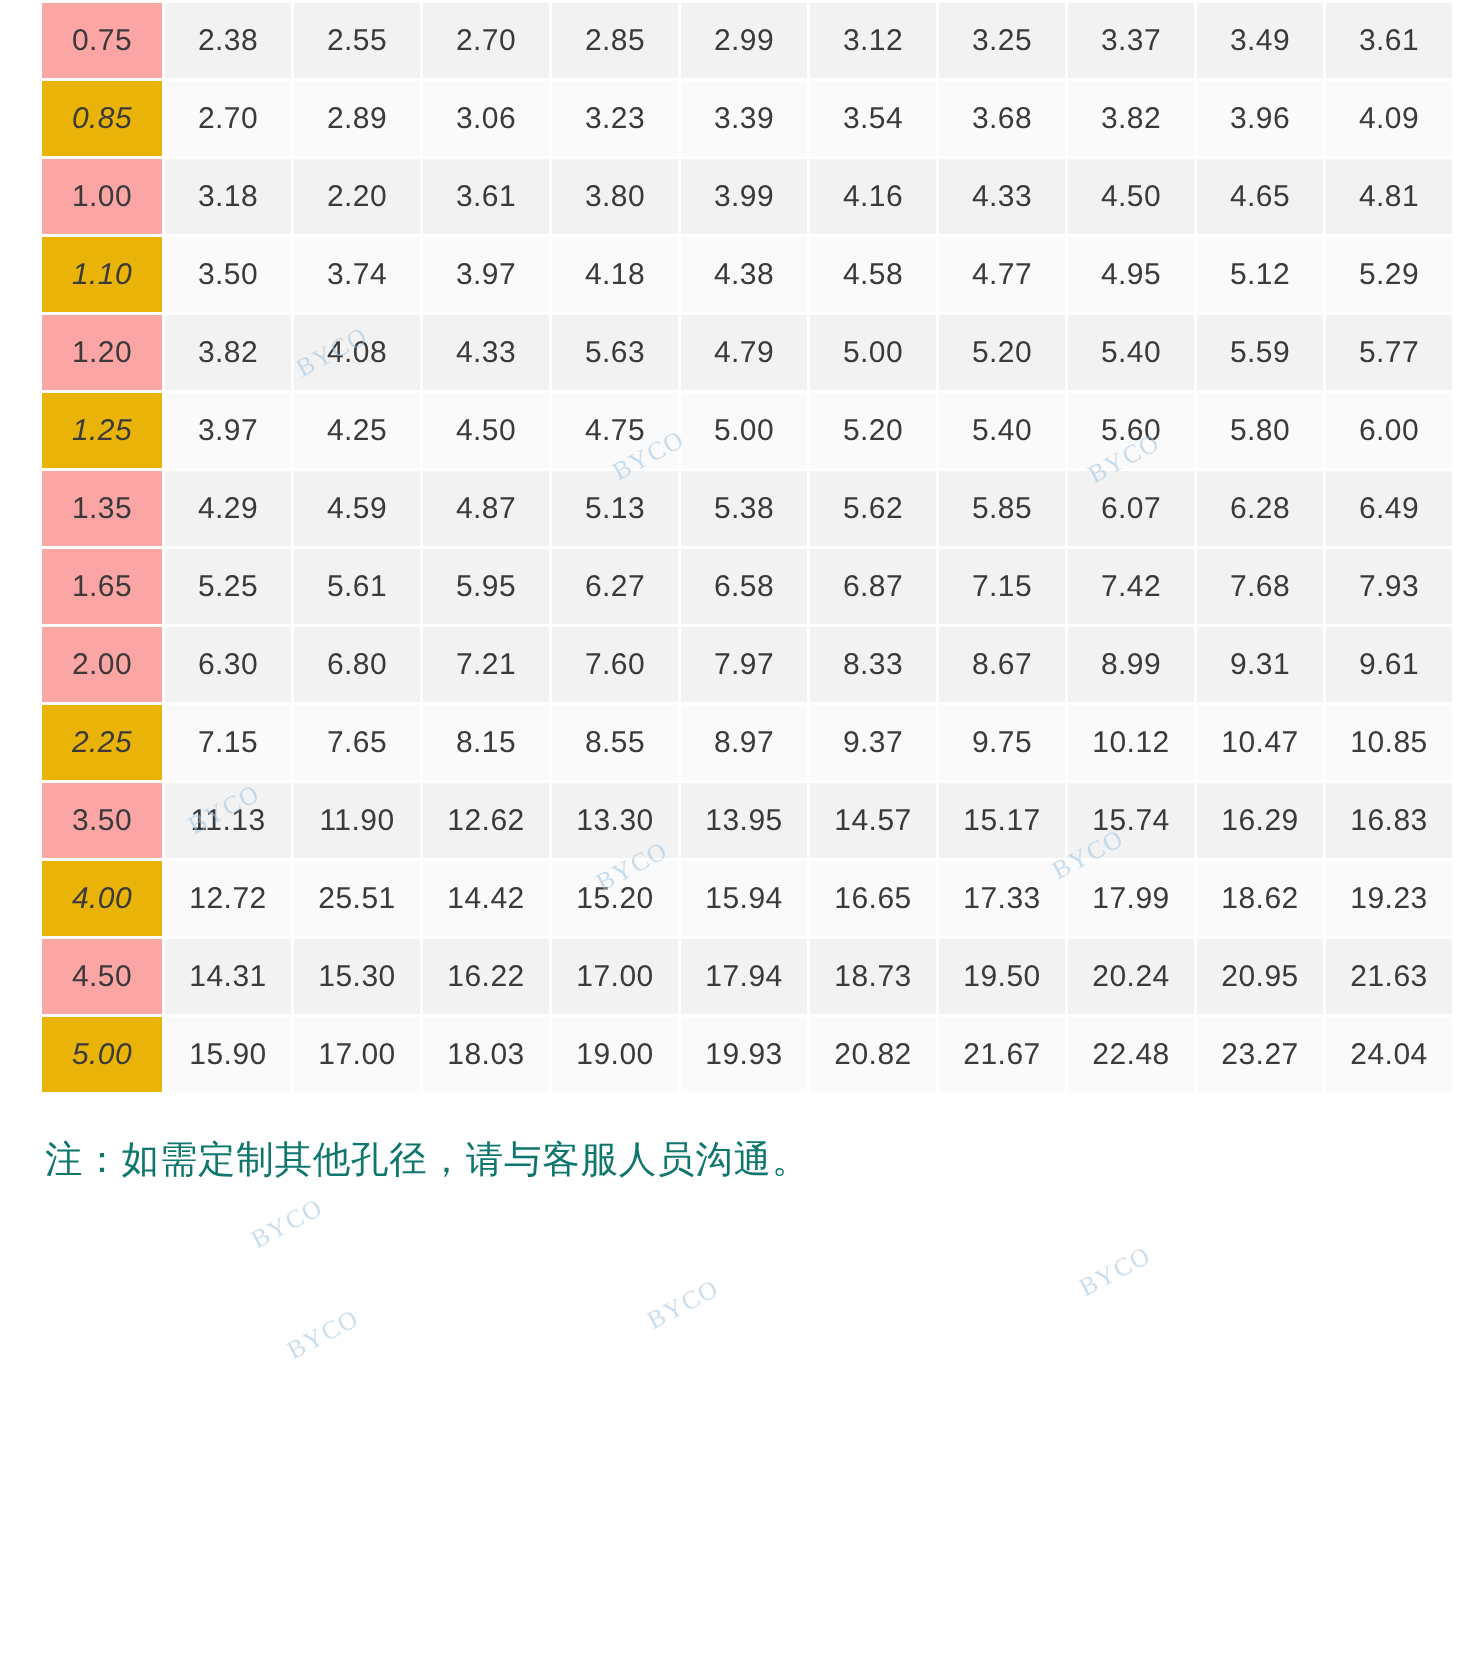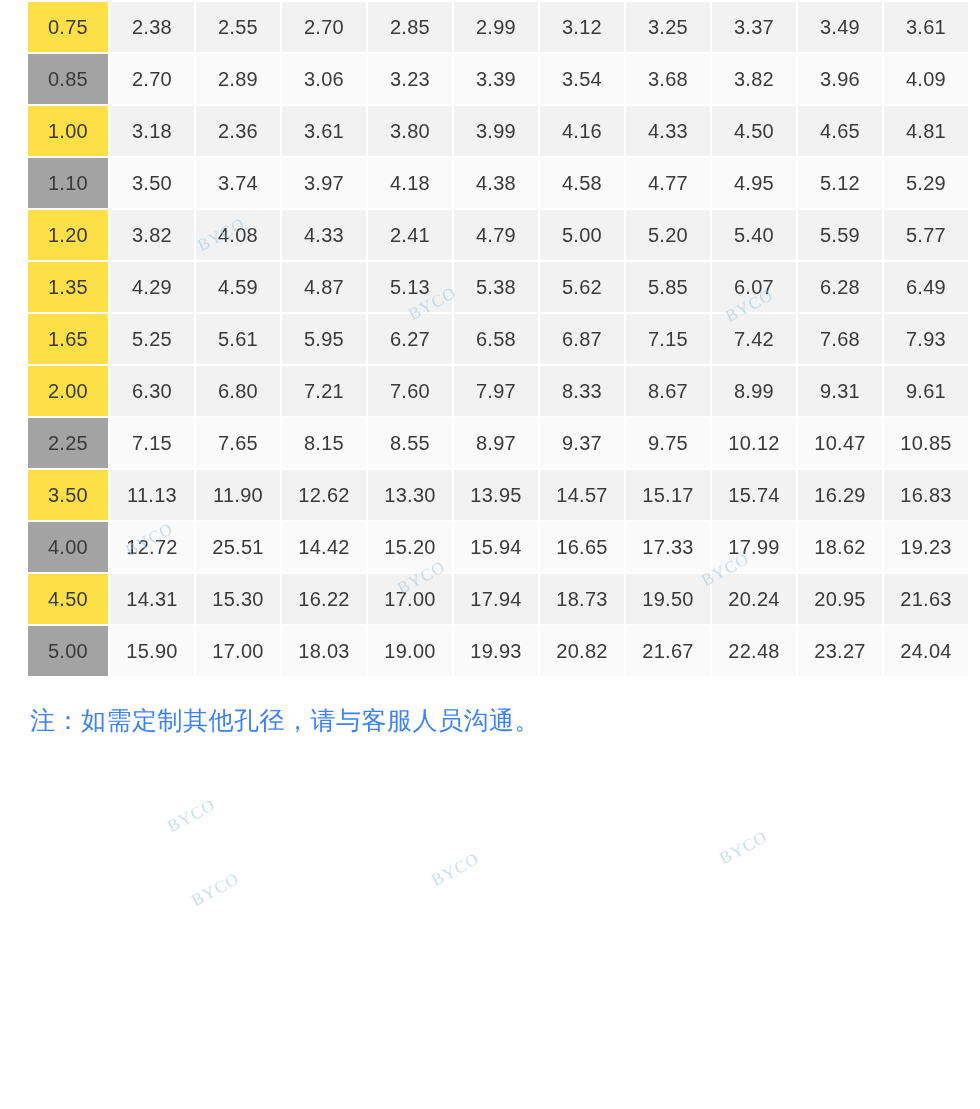--- a/index.html
+++ b/index.html
@@ -30,37 +30,38 @@
     height: 50px;
     text-align: center;
     vertical-align: middle;
     font-size: 20px;
     color: #3a3a3a;
     letter-spacing: 0.3px;
     padding: 0;
   }
   td.rowhead {
     width: 80px;
-    background: #fde047;
+    background: #fca5a5;
     color: #333333;
   }
   td.cell {
     background: #f2f2f2;
     width: 84px;
   }
   tr.alt td.cell {
     background: #fafafa;
   }
   tr.alt td.rowhead {
-    background: #a3a3a3;
+    background: #eab308;
+    font-style: italic;
   }
   .note {
     margin: 26px 16px 0 30px;
     font-size: 25px;
-    color: #3b82f6;
+    color: #0f766e;
     font-family: "DejaVu Sans", sans-serif;
     letter-spacing: 0.5px;
   }
   
   .watermarks {
     position: absolute;
     inset: 0;
     pointer-events: none;
     z-index: 5;
   }
@@ -103,21 +104,21 @@
           <td class="cell">3.39</td>
           <td class="cell">3.54</td>
           <td class="cell">3.68</td>
           <td class="cell">3.82</td>
           <td class="cell">3.96</td>
           <td class="cell">4.09</td>
         </tr>
         <tr>
           <td class="rowhead">1.00</td>
           <td class="cell">3.18</td>
-          <td class="cell">2.36</td>
+          <td class="cell">2.20</td>
           <td class="cell">3.61</td>
           <td class="cell">3.80</td>
           <td class="cell">3.99</td>
           <td class="cell">4.16</td>
           <td class="cell">4.33</td>
           <td class="cell">4.50</td>
           <td class="cell">4.65</td>
           <td class="cell">4.81</td>
         </tr>
         <tr class="alt">
@@ -131,27 +132,40 @@
           <td class="cell">4.77</td>
           <td class="cell">4.95</td>
           <td class="cell">5.12</td>
           <td class="cell">5.29</td>
         </tr>
         <tr>
           <td class="rowhead">1.20</td>
           <td class="cell">3.82</td>
           <td class="cell">4.08</td>
           <td class="cell">4.33</td>
-          <td class="cell">2.41</td>
+          <td class="cell">5.63</td>
           <td class="cell">4.79</td>
           <td class="cell">5.00</td>
           <td class="cell">5.20</td>
           <td class="cell">5.40</td>
           <td class="cell">5.59</td>
           <td class="cell">5.77</td>
+        </tr>
+        <tr class="alt">
+          <td class="rowhead">1.25</td>
+          <td class="cell">3.97</td>
+          <td class="cell">4.25</td>
+          <td class="cell">4.50</td>
+          <td class="cell">4.75</td>
+          <td class="cell">5.00</td>
+          <td class="cell">5.20</td>
+          <td class="cell">5.40</td>
+          <td class="cell">5.60</td>
+          <td class="cell">5.80</td>
+          <td class="cell">6.00</td>
         </tr>
         <tr>
           <td class="rowhead">1.35</td>
           <td class="cell">4.29</td>
           <td class="cell">4.59</td>
           <td class="cell">4.87</td>
           <td class="cell">5.13</td>
           <td class="cell">5.38</td>
           <td class="cell">5.62</td>
           <td class="cell">5.85</td>

